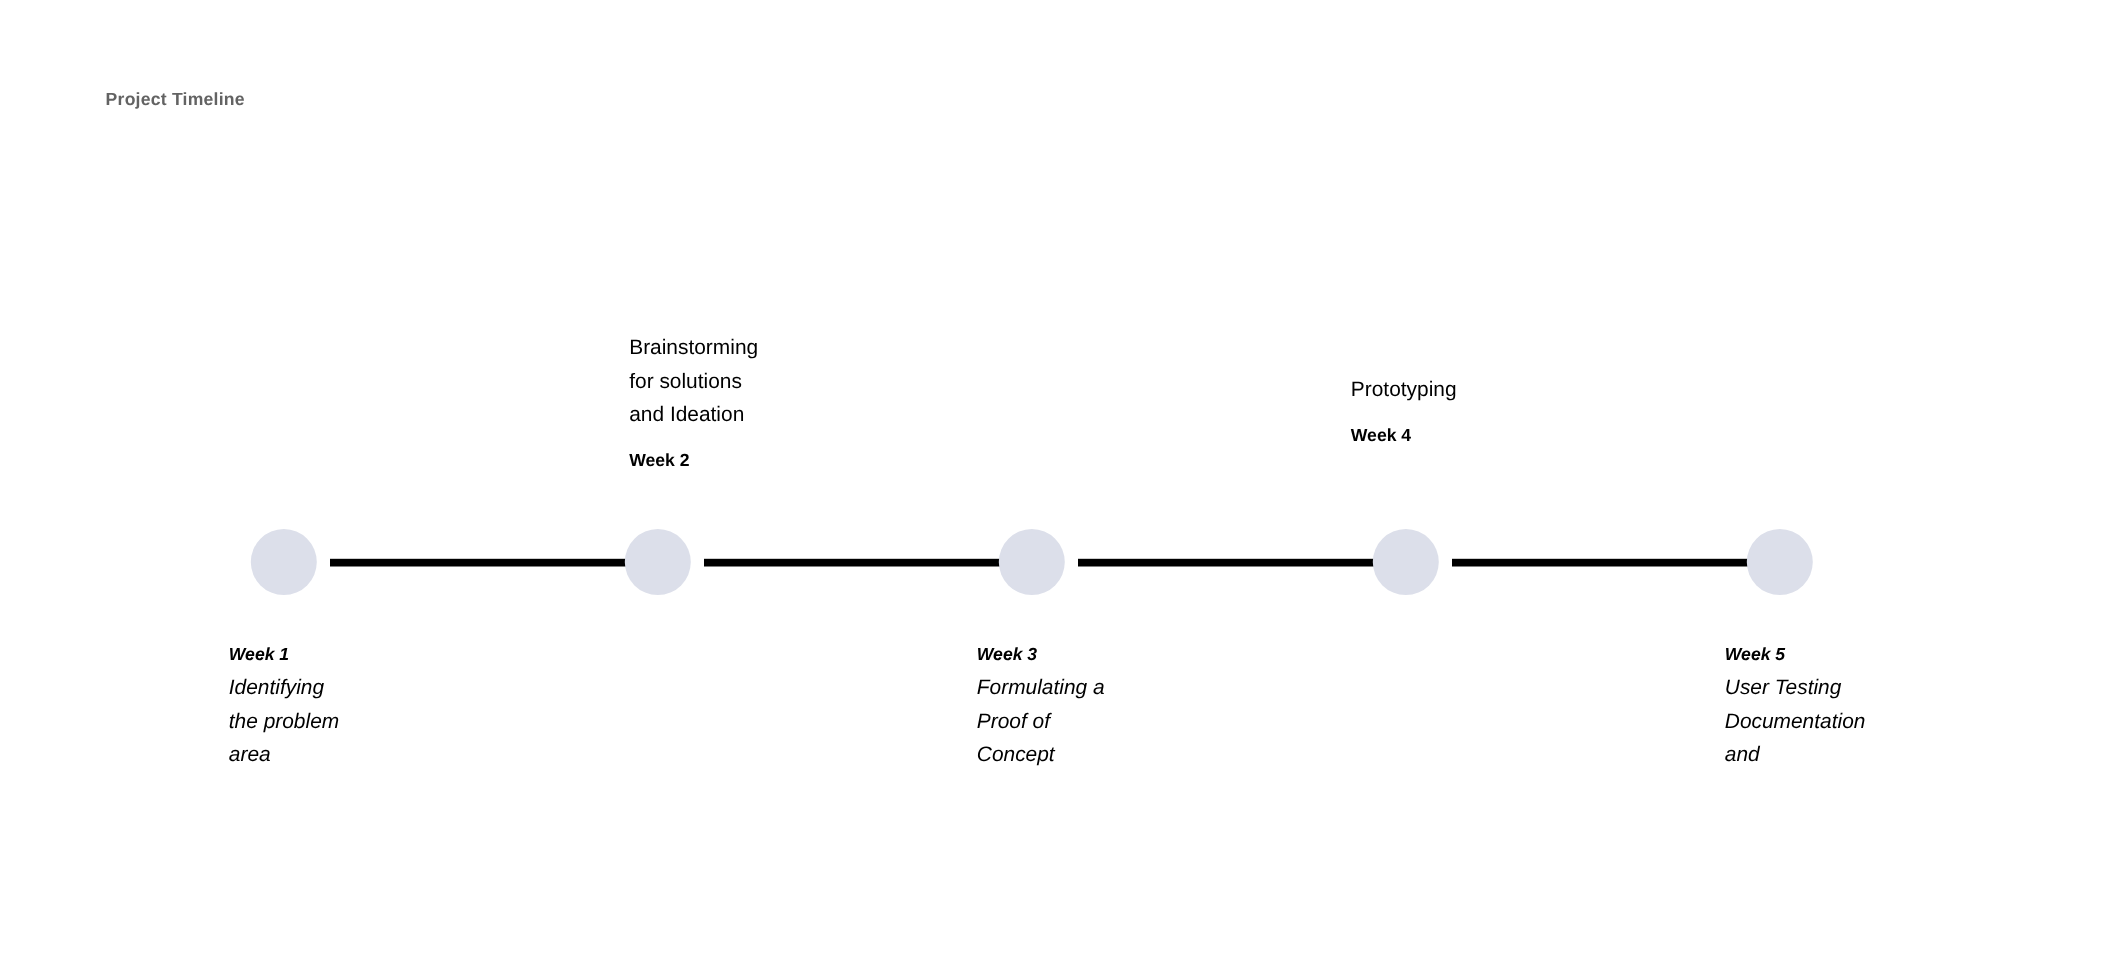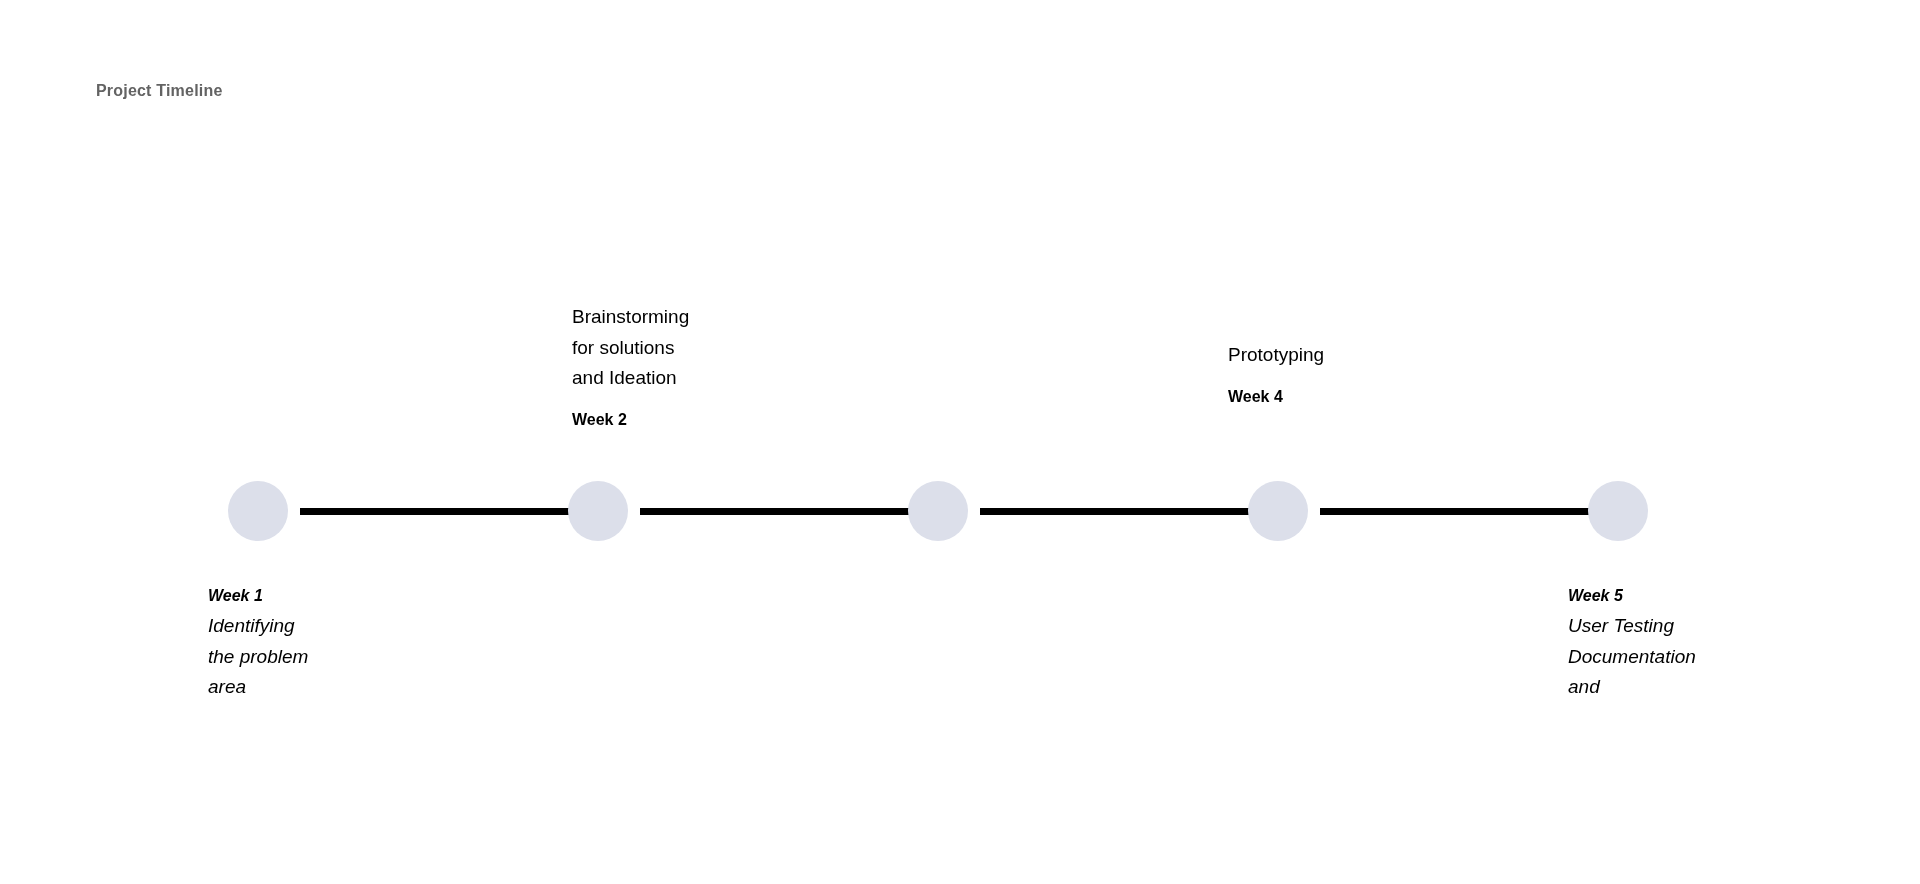--- a/index.html
+++ b/index.html
@@ -117,20 +117,28 @@
 
   <div class="milestone-block above" style="left:572px;margin-top:20px;">
     <div class="m-desc">
       <div>Brainstorming</div>
       <div>for solutions</div>
       <div>and Ideation</div>
     </div>
     <div class="m-label">Week 2</div>
   </div>
 
+  <div class="milestone-block below" style="left:888px;">
+    <div class="m-label">Week 3</div>
+    <div class="m-desc">
+      <div>Formulating a</div>
+      <div>Proof of</div>
+      <div>Concept</div>
+    </div>
+  </div>
 
   <div class="milestone-block above" style="left:1228px; top:340px;">
     <div class="m-desc">
       <div>Prototyping</div>
     </div>
     <div class="m-label">Week 4</div>
   </div>
 
   <div class="milestone-block below" style="left:1568px;">
     <div class="m-label">Week 5</div>

